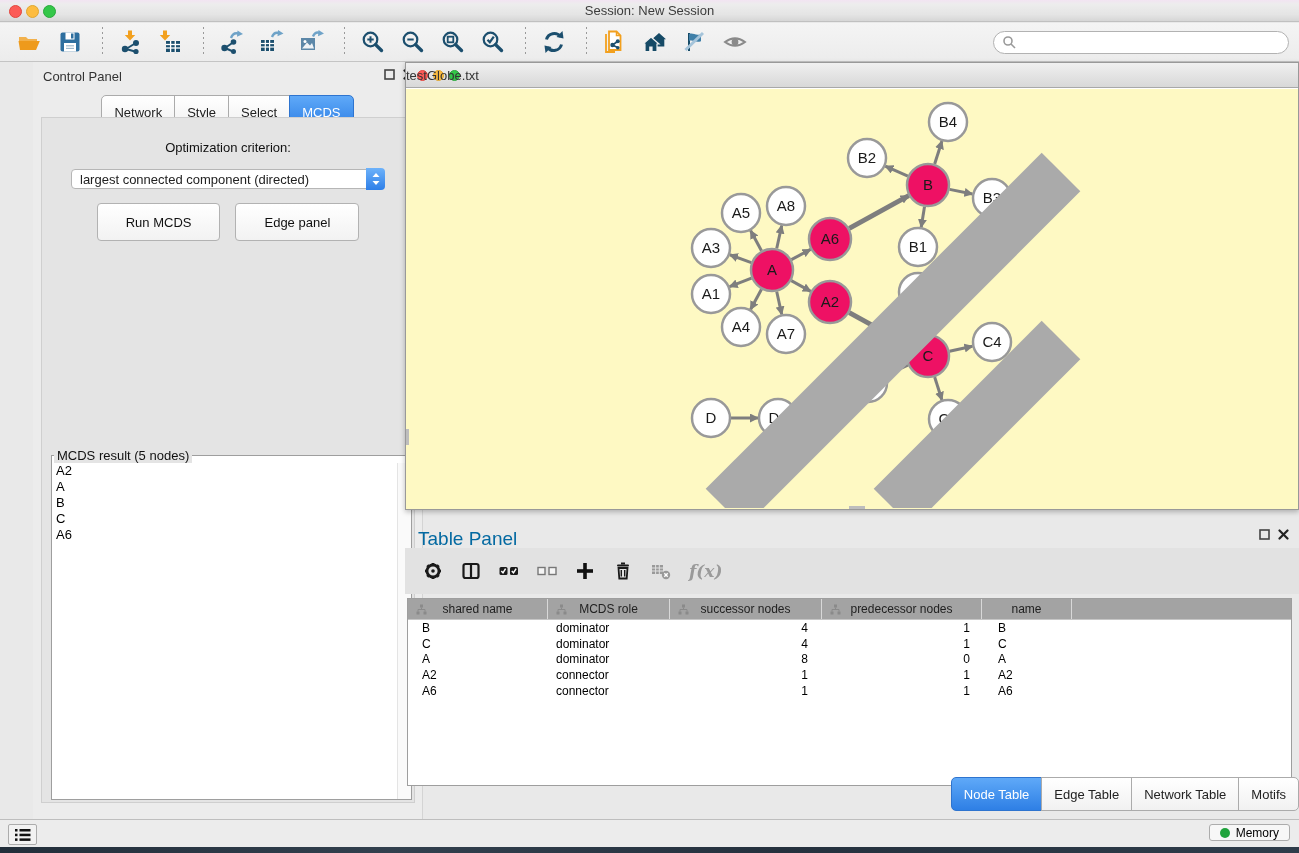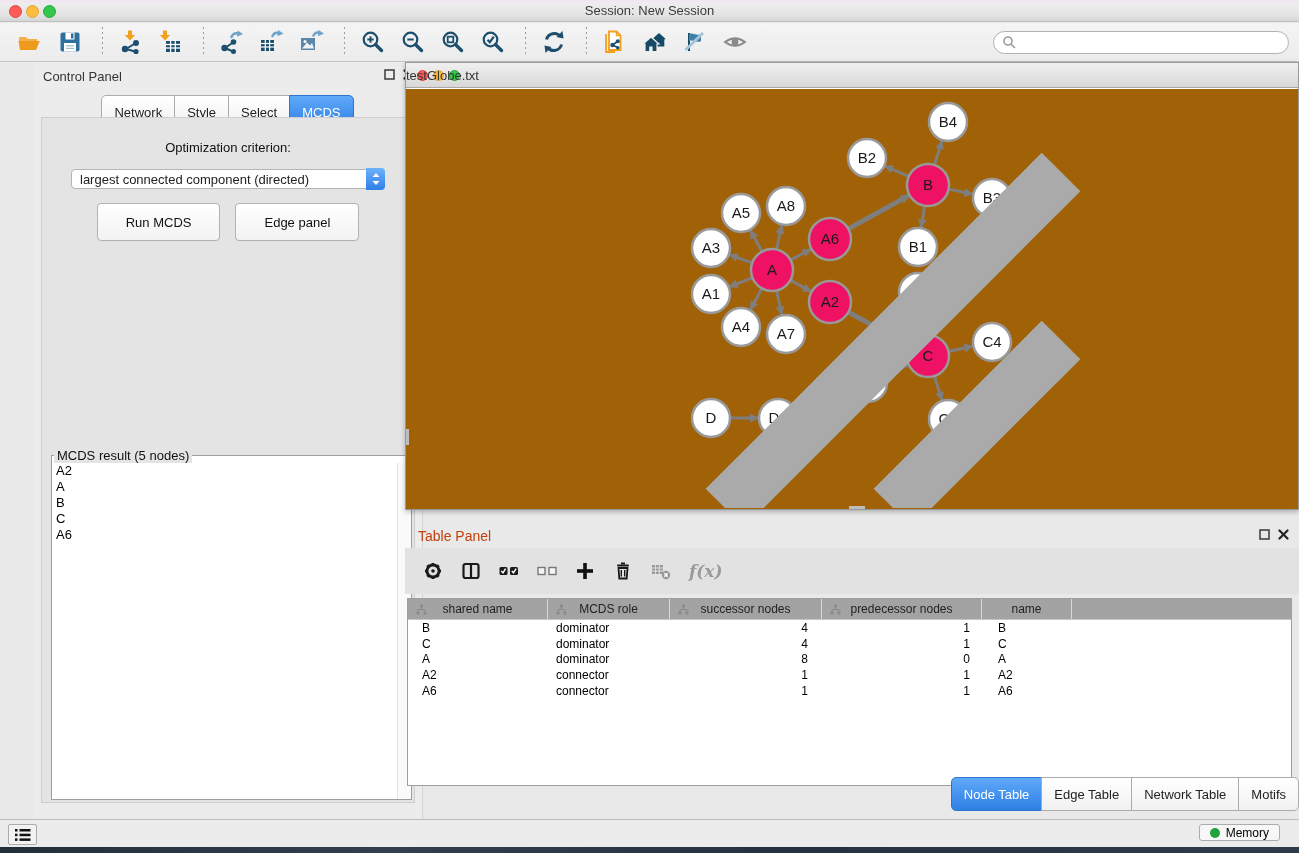--- a/index.html
+++ b/index.html
@@ -79,29 +79,29 @@
   .right-col { position:absolute; left:405px; top:0; right:0; bottom:0; }
   .net-frame { position:absolute; top:0; left:0; right:0; height:448px;
     border:1px solid #999; background:#FFF; box-shadow:0 2px 5px rgba(0,0,0,.25); }
   .net-titlebar { height:25px; background:linear-gradient(#F0F0F0,#D8D8D8);
     border-bottom:1px solid #A8A8A8; position:relative; }
   .net-titlebar .title { position:absolute; left:0; right:0; top:5px; font-size:13px; color:#333; }
   .ntl { position:absolute; width:11px; height:11px; border-radius:50%; top:7px; }
   .ntl.red    { left:11px; background:#FC5B57; border:1px solid #E2463F; }
   .ntl.yellow { left:27px; background:#FDBC40; border:1px solid #E0A630; }
   .ntl.green  { left:43px; background:#34C749; border:1px solid #2AA93C; }
-  .net-canvas { position:absolute; top:26px; left:0; right:0; bottom:0; background:#a16207; }
+  .net-canvas { position:absolute; top:26px; left:0; right:0; bottom:0; background:#fef9c3; }
   .net-canvas svg { width:100%; height:100%; display:block; font-family:"Liberation Sans", sans-serif; }
   .nub-left { position:absolute; left:0; top:340px; width:3px; height:16px; background:#BDBDBD; }
   .nub-bottom { position:absolute; left:443px; bottom:0; width:16px; height:3px; background:#BDBDBD; }
   .resize-corner { position:absolute; right:1px; bottom:1px; }
   
   .table-panel { position:absolute; left:0; right:0; top:458px; bottom:1px; }
   .tp-header { position:relative; height:28px; }
-  .tp-header .ph-title { position:absolute; left:13px; top:8px; font-size:14px; color:#c2410c; }
+  .tp-header .ph-title { position:absolute; left:13px; top:8px; font-size:19px; color:#0369a1; }
   .tp-header .ph-icons { top:9px; right:10px; }
   .tp-toolbar { height:46px; background:#E2E2E2; display:flex; align-items:center; padding-left:18px; gap:8px; }
   .tbtn2 { width:30px; height:30px; border:none; background:none; display:flex; align-items:center; justify-content:flex-start; padding:0;font-weight:bold; }
   .fx { font-family:"DejaVu Serif", serif; font-style:italic; font-size:17px; color:#9A9A9A; }
   .tp-table { position:absolute; top:78px; left:2px; right:7px; bottom:32px;
     background:#FFF; border:1px solid #9E9E9E; overflow:hidden; }
   .thead { display:flex; height:21px; background:#a3a3a3; border-bottom:1px solid #C6C6C6; }
   .th { position:relative; display:flex; align-items:center; justify-content:center;
     font-size:12px; color:#222; border-right:1px solid #D8D8D8; }
   .th svg { position:absolute; left:8px; top:5px; }
@@ -110,21 +110,21 @@
   .td.c0 { padding-left:14px; } .td.c1 { padding-left:8px; }
   .td.c2 { text-align:right; padding-right:14px; } .td.c3 { text-align:right; padding-right:12px; }
   .td.c4 { padding-left:16px; }
   .tp-tabs { position:absolute; bottom:7px; left:0; right:0; display:flex; justify-content:flex-end; }
   
   .statusbar { position:absolute; left:0; right:0; top:819px; height:28px;
     background:#ECECEC; border-top:1px solid #BEBEBE; }
   .list-btn { position:absolute; left:8px; top:4px; width:29px; height:21px;
     border:1px solid #ACACAC; border-radius:2px; background:#F2F2F2;
     display:flex; align-items:center; justify-content:center; }
-  .memory-btn { position:absolute; right:19px; top:4px; height:17px; padding:0 10px;
+  .memory-btn { position:absolute; right:9px; top:4px; height:17px; padding:0 10px;
     border:1px solid #ACACAC; border-radius:3px; background:#F7F7F7;
     display:flex; align-items:center; gap:6px; font-size:12px; color:#000; font-family:inherit; }
   .memory-btn .dot { width:10px; height:10px; border-radius:50%; background:#1FA33C; }
   .desktop { position:absolute; left:0; right:0; top:847px; height:6px;
     background:linear-gradient(90deg,#222E3A,#32404E 30%,#25313E 60%,#2E3C4A); }
 </style>
 </head>
 <body>
 
 <div class="app">

